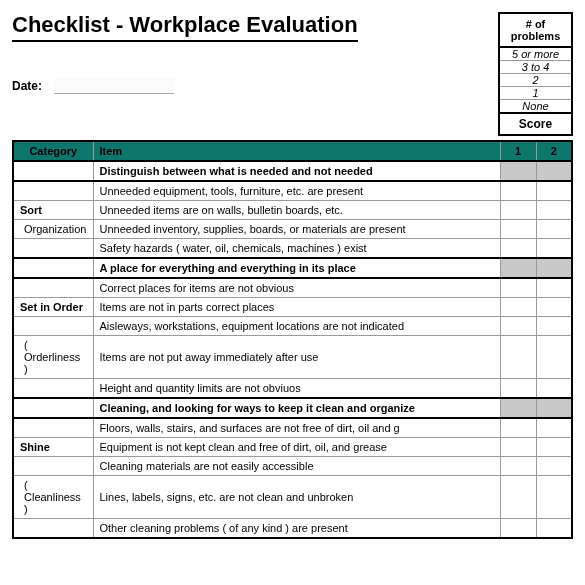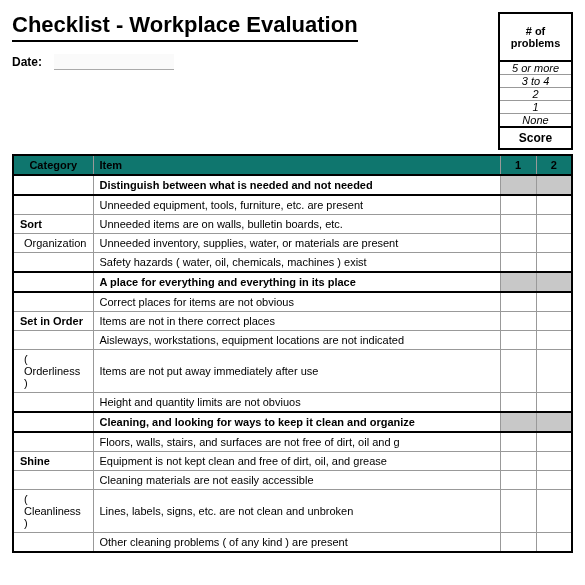--- a/index.html
+++ b/index.html
@@ -11,28 +11,29 @@
     background: #fff;
     color: #000;
     width: 585px;
   }
   .title {
     font-size: 22px;
     font-weight: bold;
     border-bottom: 2px solid #000;
     display: inline-block;
     padding-bottom: 2px;
+    margin-bottom: 6px;
   }
   .top-row {
     display: flex;
     align-items: flex-start;
     justify-content: space-between;
   }
   .date-row {
-    margin-top: 12px;
+    margin-top: 30px;
     display: flex;
     align-items: center;
     gap: 12px;
     text-align: center;
   }
   .date-label { font-weight: bold; font-size: 12px; }
   .date-box {
     border-bottom: 1px solid #aaa;
     width: 120px;
     height: 16px;
@@ -40,21 +41,21 @@
   }
   .problems-box {
     border: 2px solid #000;
     width: 75px;
     font-weight: bold;
     font-size: 11px;
     text-align: center;
   }
   .pb-head {
     border-bottom: 2px solid #000;
-    padding: 11px 0;
+    padding: 4px 0;
     line-height: 1.1;
   }
   .pb-row {
     border-bottom: 1px solid #999;
     padding: 0 0;
     font-style: italic;
     font-weight: normal;
   }
   .pb-row:last-child { border-bottom: none; }
   .score-label {
@@ -155,21 +156,21 @@
       <td class="score right-col-border"></td>
     </tr>
     <tr>
       <td class="cat left-col-border">Sort</td>
       <td>Unneeded items are on walls, bulletin boards, etc.</td>
       <td class="score"></td>
       <td class="score right-col-border"></td>
     </tr>
     <tr>
       <td class="cat sub left-col-border">Organization</td>
-      <td>Unneeded inventory, supplies, water, or materials are present</td>
+      <td>Unneeded inventory, supplies, boards, or materials are present</td>
       <td class="score"></td>
       <td class="score right-col-border"></td>
     </tr>
     <tr class="last-in-section">
       <td class="cat left-col-border"></td>
       <td>Safety hazards ( water, oil, chemicals, machines ) exist</td>
       <td class="score"></td>
       <td class="score right-col-border"></td>
     </tr>
 
@@ -180,21 +181,21 @@
       <td class="score right-col-border"></td>
     </tr>
     <tr>
       <td class="cat left-col-border"></td>
       <td>Correct places for items are not obvious</td>
       <td class="score"></td>
       <td class="score right-col-border"></td>
     </tr>
     <tr>
       <td class="cat left-col-border">Set in Order</td>
-      <td>Items are not in there correct places</td>
+      <td>Items are not in parts correct places</td>
       <td class="score"></td>
       <td class="score right-col-border"></td>
     </tr>
     <tr>
       <td class="cat left-col-border"></td>
       <td>Aisleways, workstations, equipment locations are not indicated</td>
       <td class="score"></td>
       <td class="score right-col-border"></td>
     </tr>
     <tr>

